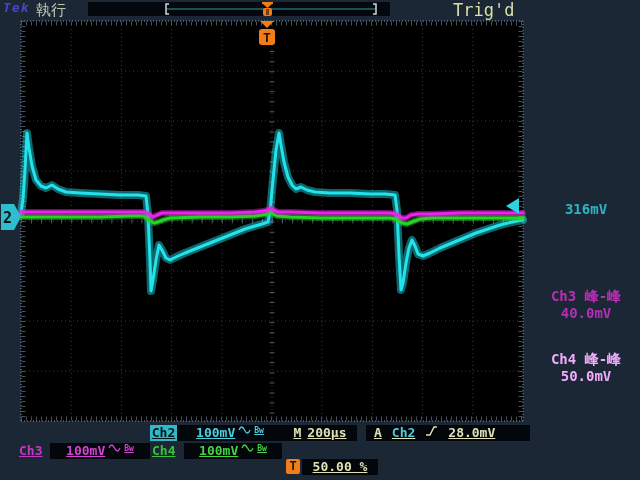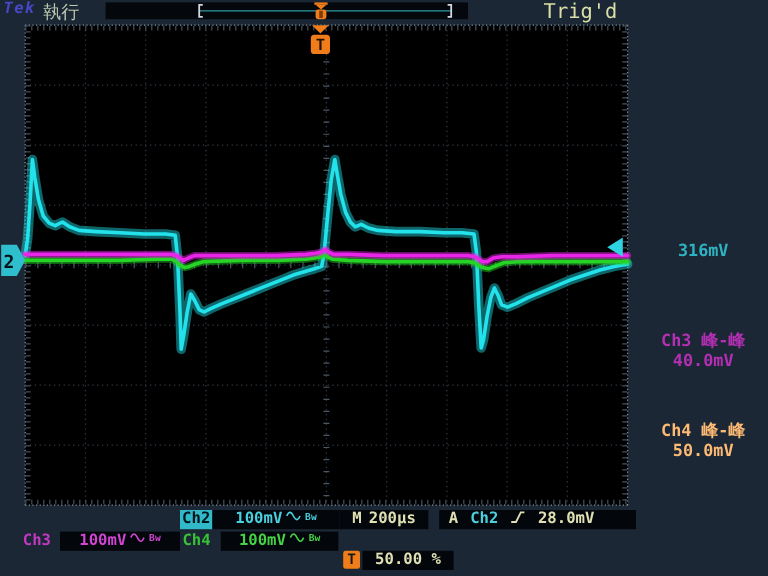--- a/index.html
+++ b/index.html
@@ -14,24 +14,24 @@
   svg.stage{left:0;top:0;pointer-events:none;}
   .b{stroke:#8794a3;stroke-width:1;stroke-dasharray:1 2;}
   .g{stroke:#333f4c;stroke-width:1;stroke-dasharray:1 3;}
   .t{stroke:#4a5865;stroke-width:5;stroke-dasharray:1 9.04;}
   .bt{stroke:#44525f;stroke-width:4;stroke-dasharray:1 4;}
   .halo{fill:none;stroke-linejoin:round;stroke-linecap:round;opacity:.45;}
   .core{fill:none;stroke-linejoin:round;stroke-linecap:round;}
   
   .meas{width:110px;left:531px;text-align:center;font-size:14px;font-weight:bold;line-height:17px;}
   .meas.m-ch2{top:201px;color:#2fb3c3;}
-  .meas.m-ch3{top:276px;color:#b52fb5;}
-  .meas.m-ch4{top:351px;color:#fdba74;}
+  .meas.m-ch3{top:288px;color:#b52fb5;}
+  .meas.m-ch4{top:351px;color:#f0abfc;}
   
-  .row{height:16px;font-size:13px;font-weight:bold;line-height:16px;}
+  .row{height:16px;font-size:13px;font-weight:bold;line-height:16px;text-decoration:underline;}
   .badge-ch2{left:150px;top:425px;width:27px;text-align:center;background:#2fb9c9;color:#021419;}
   .box{background:#03060a;display:flex;align-items:flex-start;}
   .bx-ch2{left:177px;top:425px;width:106px;color:#49cfdd;justify-content:center;gap:3px;}
   .bx-time{left:283px;top:425px;width:74px;color:#e0e0b4;justify-content:center;gap:6px;}
   .bx-trig{left:366px;top:425px;width:164px;color:#e0e0b4;justify-content:flex-start;gap:10px;padding-left:8px;width:156px;}
   .trig-src{color:#49cfdd;}
   .lbl-ch3{left:19px;top:443px;color:#c238c2;}
   .bx-ch3{left:50px;top:443px;width:100px;color:#d344d3;justify-content:center;gap:3px;}
   .lbl-ch4{left:152px;top:443px;color:#38c238;}
   .bx-ch4{left:184px;top:443px;width:98px;color:#44d344;justify-content:center;gap:3px;}

